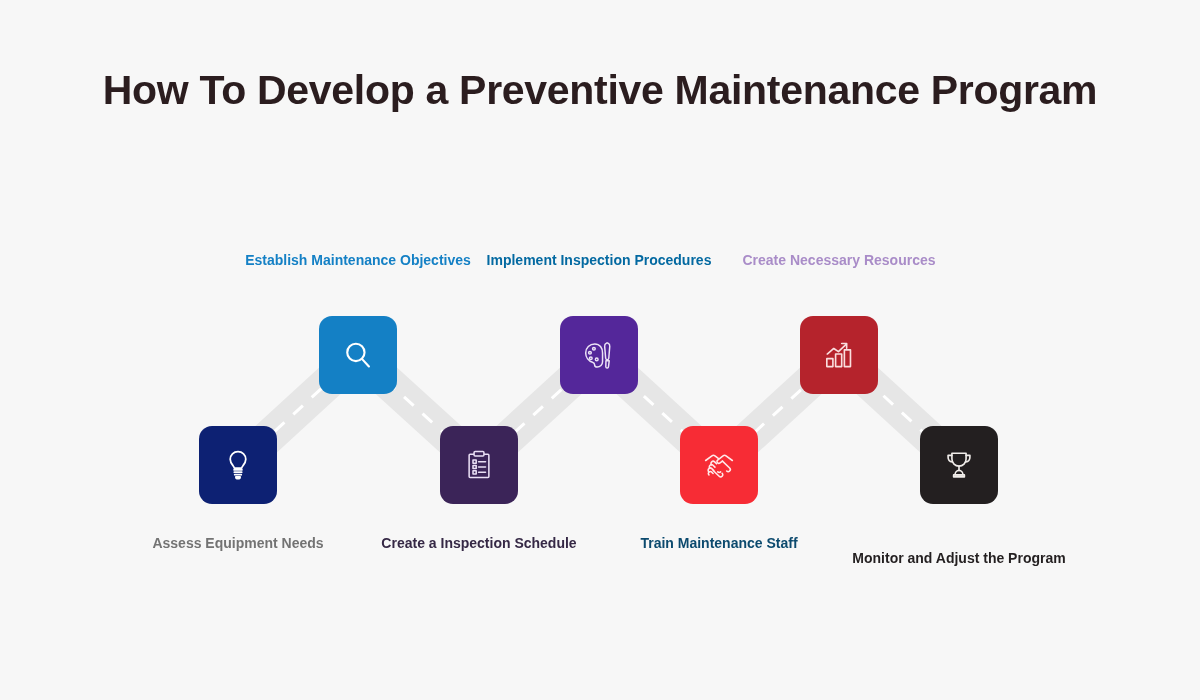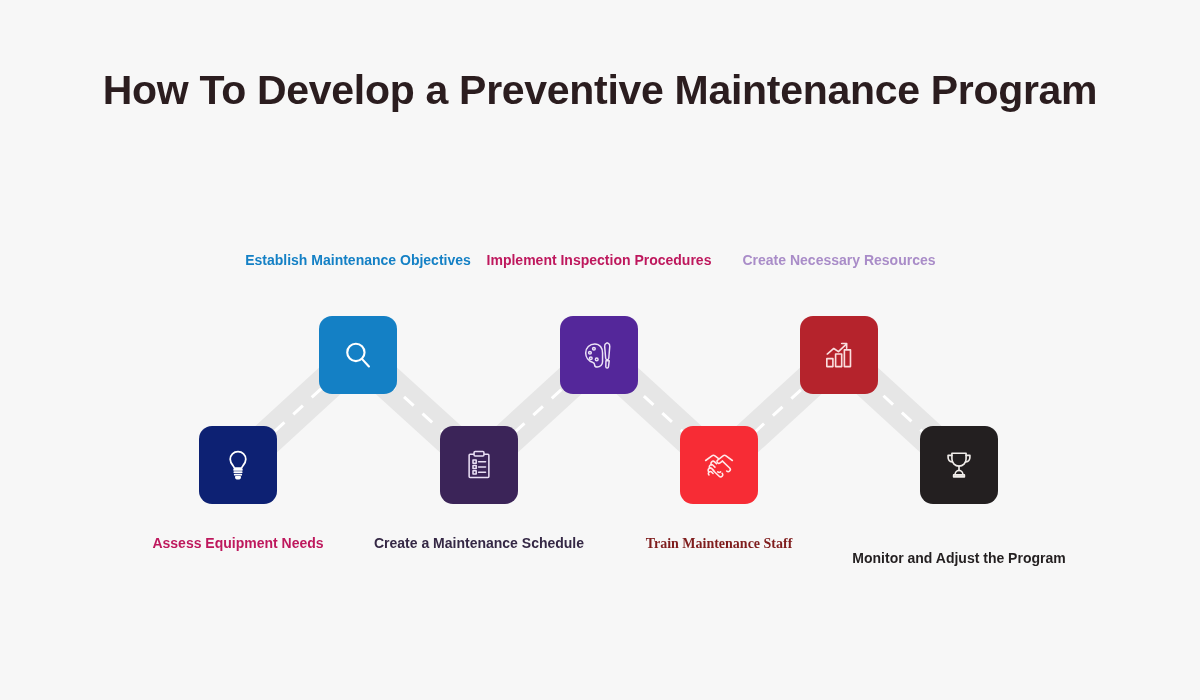--- a/index.html
+++ b/index.html
@@ -101,21 +101,21 @@
       <span>
         <svg width="34" height="34" viewBox="0 0 24 24" fill="none" stroke="#ffffff" stroke-width="1.25" stroke-linecap="round" stroke-linejoin="round">
           <path d="M12 2.6c-3.1 0-5.5 2.4-5.5 5.4 0 2.1 1.1 3.4 2 4.5.5.6.8 1.1.9 1.7h5.2c.1-.6.4-1.1.9-1.7.9-1.1 2-2.4 2-4.5 0-3-2.4-5.4-5.5-5.4z"></path>
           <path d="M9.2 15.4h5.6"></path>
           <path d="M9.4 17.1h5.2"></path>
           <path d="M9.7 18.8h4.6"></path>
           <path d="M10.5 20.4h3c0 .7-.6 1.2-1.5 1.2s-1.5-.5-1.5-1.2z"></path>
         </svg>
       </span>
     </div>
-    <div class="step-label" style="color:#be185d;">Assess Equipment Needs</div>
+    <div class="step-label" style="color:#737373;">Assess Equipment Needs</div>
   </div>
 
   <div class="step row-up" style="left:319px;">
     <div class="tile" style="background:#1480c5;">
       <span>
         <svg width="34" height="34" viewBox="0 0 24 24" fill="none" stroke="#ffffff" stroke-width="1.5" stroke-linecap="round">
           <circle cx="10.5" cy="10.2" r="6.1"></circle>
           <path d="M15.1 15.1l4.6 5"></path>
         </svg>
       </span>
@@ -131,57 +131,57 @@
           <rect x="8.3" y="1.9" width="7.4" height="3.4" rx="0.8" fill="#3b2458"></rect>
           <rect x="7.5" y="8.3" width="2.4" height="2.4"></rect>
           <path d="M11.7 9.5h5.2"></path>
           <rect x="7.5" y="12.3" width="2.4" height="2.4"></rect>
           <path d="M11.7 13.5h5.2"></path>
           <rect x="7.5" y="16.3" width="2.4" height="2.4"></rect>
           <path d="M11.7 17.5h5.2"></path>
         </svg>
       </span>
     </div>
-    <div class="step-label" style="color:#352845;">Create a Maintenance Schedule</div>
+    <div class="step-label" style="color:#352845;">Create a Inspection Schedule</div>
   </div>
 
   <div class="step row-up" style="left:560px;">
     <div class="tile" style="background:#54279a;">
       <span>
         <svg width="34" height="34" viewBox="0 0 24 24" fill="none" stroke="#ece3f6" stroke-width="1.05" stroke-linecap="round" stroke-linejoin="round">
           <path d="M9 4.2C5.4 4.2 2.6 7 2.6 10.6c0 3.1 2 5.7 4.8 6.5.9.3 1.5.8 1.5 1.7 0 1 .8 1.7 1.8 1.7 2.1 0 3.8-1.7 3.8-3.8V10.6C14.5 7 12.6 4.2 9 4.2z"></path>
           <circle cx="8.4" cy="7.6" r="0.95"></circle>
           <circle cx="5.6" cy="10.4" r="0.95"></circle>
           <circle cx="6.2" cy="14.3" r="0.95"></circle>
           <circle cx="10.4" cy="15.1" r="0.95"></circle>
           <path d="M18.3 3.6c.9.4 1.4 1.3 1.3 2.3l-.7 8.4c-.05.6-.5 1-1.1 1s-1.05-.4-1.1-1l-.7-8.4c-.1-1 .4-1.9 1.3-2.3z"></path>
           <path d="M16.9 16.1h2.3l-.5 4.2c-.05.5-.45.9-.95.9s-.9-.4-.95-.9z"></path>
         </svg>
       </span>
     </div>
-    <div class="step-label" style="color:#be185d;">Implement Inspection Procedures</div>
+    <div class="step-label" style="color:#0369a1;">Implement Inspection Procedures</div>
   </div>
 
   <div class="step row-down" style="left:680px;">
     <div class="tile" style="background:#f72c35;">
       <span>
         <svg width="36" height="36" viewBox="0 0 24 24" fill="none" stroke="#ffe9e9" stroke-width="1.05" stroke-linecap="round" stroke-linejoin="round">
           <path d="M3.1 9.0l4.2-3.1c.6-.45 1.4-.45 2.0 0l2.2 1.7"></path>
           <path d="M20.9 9.0l-4.2-3.1c-.6-.45-1.4-.45-2.0 0l-3.6 2.8c-.55.45-.6 1.3-.1 1.8.45.45 1.2.5 1.7.1l1.6-1.2"></path>
           <path d="M14.3 9.4l4.8 4.6c.55.55.55 1.45 0 2.0-.55.55-1.45.55-2.0 0"></path>
           <path d="M7.1 12.0c-.6-.55-.6-1.5 0-2.05.55-.55 1.45-.55 2.0 0l1.3 1.25"></path>
           <path d="M6.0 14.2c-.6-.55-.6-1.5 0-2.05.55-.55 1.45-.55 2.0 0l1.3 1.25"></path>
           <path d="M5.2 16.5c-.6-.55-.6-1.5 0-2.05.55-.55 1.45-.55 2.0 0l1.3 1.25"></path>
           <path d="M5.3 18.6c-.55-.5-.55-1.35 0-1.85.5-.5 1.35-.5 1.85 0l.9.9"></path>
           <path d="M8.1 15.7l4.0 3.8c.55.55 1.45.55 2.0 0 .55-.55.55-1.45 0-2.0"></path>
           <path d="M11.2 16.6c.5.5 1.35.5 1.85 0"></path>
         </svg>
       </span>
     </div>
-    <div class="step-label" style="color:#7f1d1d;font-family:Liberation Serif, serif;">Train Maintenance Staff</div>
+    <div class="step-label" style="color:#0c4a6e;">Train Maintenance Staff</div>
   </div>
 
   <div class="step row-up" style="left:800px;">
     <div class="tile" style="background:#b5232c;">
       <span>
         <svg width="34" height="34" viewBox="0 0 24 24" fill="none" stroke="#fadede" stroke-width="1.15" stroke-linecap="round" stroke-linejoin="round">
           <rect x="3.4" y="14.6" width="4.3" height="5.6"></rect>
           <rect x="9.6" y="11.3" width="4.3" height="8.9"></rect>
           <rect x="15.8" y="8.4" width="4.3" height="11.8"></rect>
           <path d="M3.7 11.3l4.6-3.9 3.3 2.2 5.6-5.3"></path>

